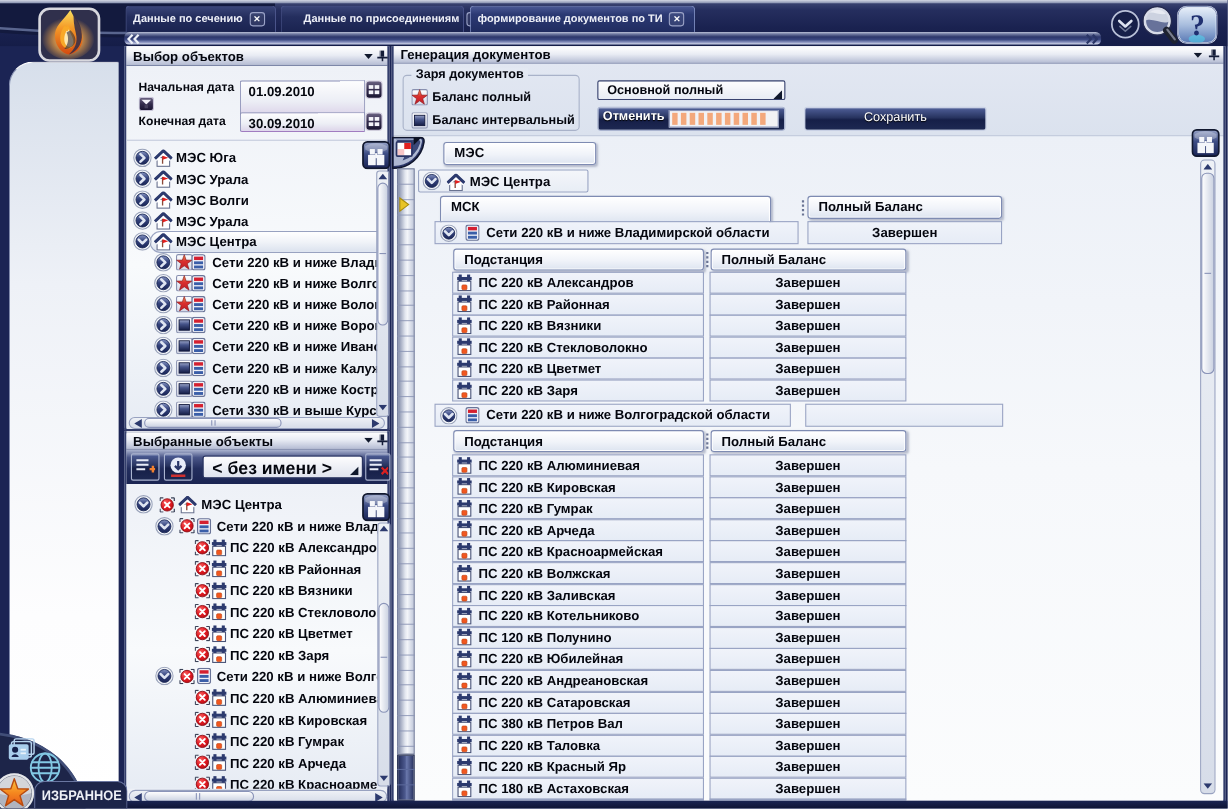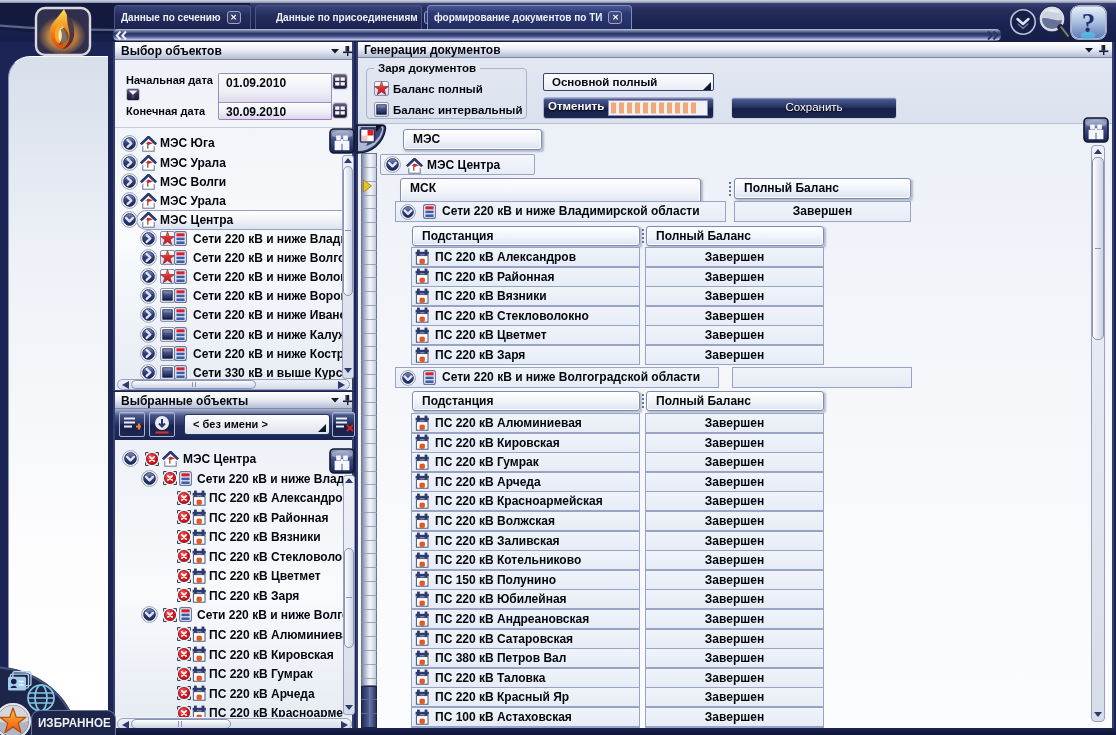--- a/index.html
+++ b/index.html
@@ -422,21 +422,21 @@
 <svg style="position:absolute;left:123px;top:416px" width="18" height="17" viewBox="0 0 18 17">
     <path d="M1 2.5 h11 M1 6.5 h11 M1 10.5 h8" stroke="#e8ecf8" stroke-width="1.8"></path>
     <path d="M13 10.5 h6 M16 7.5 v6" stroke="#f08030" stroke-width="2.2"></path>
   </svg>
 <svg style="position:absolute;left:152px;top:415px" width="20" height="19" viewBox="0 0 20 19">
     <circle cx="10" cy="8" r="7" fill="#e8ecf8"></circle>
     <path d="M10 4 v7 M7 8.5 L10 11.5 L13 8.5" stroke="#2a3668" stroke-width="2" fill="none"></path>
     <path d="M3.5 17.5 h13" stroke="#d03030" stroke-width="2.2"></path>
   </svg>
 <div class="abs" style="left:184px;top:414px;width:146px;height:21px;background:linear-gradient(180deg,#fdfdfe,#dfe3ee);border:1px solid #2a3560;border-radius:3px">
-    <div class="b" style="font-size:11px;padding:3px 0 0 8px">&lt; без имени &gt;</div>
+    <div class="b" style="font-size:16px;padding:3px 0 0 8px">&lt; без имени &gt;</div>
   </div>
 <svg style="position:absolute;left:318px;top:424px" width="8" height="8" viewBox="0 0 8 8">
     <path d="M8 0 L8 8 L0 8 Z" fill="#10182c"></path>
   </svg>
 <div class="abs navybtn" style="left:332px;top:412px;width:23px;height:25px"></div>
 <svg style="position:absolute;left:335px;top:416px" width="18" height="17" viewBox="0 0 18 17">
     <path d="M1 2.5 h11 M1 6.5 h11 M1 10.5 h8" stroke="#e8ecf8" stroke-width="1.8"></path>
     <path d="M12 9 l6 6 M18 9 l-6 6" stroke="#d82020" stroke-width="2"></path>
   </svg>
 <div class="abs panelbg" style="left:115px;top:440px;width:237px;height:277px"></div>
@@ -1090,21 +1090,21 @@
 <div class="abs drow" style="left:645px;top:550px;width:179px;height:20px"></div>
 <div class="abs dtxt ctr" style="left:645px;top:553px;width:179px">Завершен</div>
 <div class="abs drow" style="left:411px;top:570px;width:229px;height:20px"></div>
 <svg style="position:absolute;left:415px;top:571px" width="15" height="16" viewBox="0 0 15 16">
     <rect x="1.4" y="6.6" width="11.6" height="8.6" fill="#ffffff" stroke="#4a5478" stroke-width="1"></rect>
     <rect x="0.6" y="2.8" width="13.2" height="2.8" fill="#2c3a6e"></rect>
     <rect x="2" y="0.6" width="2.8" height="6" fill="#2c3a6e"></rect>
     <rect x="9.6" y="0.6" width="2.8" height="6" fill="#2c3a6e"></rect>
     <rect x="4.9" y="10" width="4.6" height="4.4" rx="1" fill="#f2571f" stroke="#c04818" stroke-width="0.6"></rect>
   </svg>
-<div class="abs dtxt" style="left:435px;top:573px">ПС 150 кВ Полунино</div>
+<div class="abs dtxt" style="left:435px;top:573px">ПС 120 кВ Полунино</div>
 <div class="abs drow" style="left:645px;top:570px;width:179px;height:20px"></div>
 <div class="abs dtxt ctr" style="left:645px;top:573px;width:179px">Завершен</div>
 <div class="abs drow" style="left:411px;top:589px;width:229px;height:20px"></div>
 <svg style="position:absolute;left:415px;top:591px" width="15" height="16" viewBox="0 0 15 16">
     <rect x="1.4" y="6.6" width="11.6" height="8.6" fill="#ffffff" stroke="#4a5478" stroke-width="1"></rect>
     <rect x="0.6" y="2.8" width="13.2" height="2.8" fill="#2c3a6e"></rect>
     <rect x="2" y="0.6" width="2.8" height="6" fill="#2c3a6e"></rect>
     <rect x="9.6" y="0.6" width="2.8" height="6" fill="#2c3a6e"></rect>
     <rect x="4.9" y="10" width="4.6" height="4.4" rx="1" fill="#f2571f" stroke="#c04818" stroke-width="0.6"></rect>
   </svg>
@@ -1167,21 +1167,21 @@
 <div class="abs drow" style="left:645px;top:687px;width:179px;height:20px"></div>
 <div class="abs dtxt ctr" style="left:645px;top:690px;width:179px">Завершен</div>
 <div class="abs drow" style="left:411px;top:707px;width:229px;height:20px"></div>
 <svg style="position:absolute;left:415px;top:709px" width="15" height="16" viewBox="0 0 15 16">
     <rect x="1.4" y="6.6" width="11.6" height="8.6" fill="#ffffff" stroke="#4a5478" stroke-width="1"></rect>
     <rect x="0.6" y="2.8" width="13.2" height="2.8" fill="#2c3a6e"></rect>
     <rect x="2" y="0.6" width="2.8" height="6" fill="#2c3a6e"></rect>
     <rect x="9.6" y="0.6" width="2.8" height="6" fill="#2c3a6e"></rect>
     <rect x="4.9" y="10" width="4.6" height="4.4" rx="1" fill="#f2571f" stroke="#c04818" stroke-width="0.6"></rect>
   </svg>
-<div class="abs dtxt" style="left:435px;top:710px">ПС 100 кВ Астаховская</div>
+<div class="abs dtxt" style="left:435px;top:710px">ПС 180 кВ Астаховская</div>
 <div class="abs drow" style="left:645px;top:707px;width:179px;height:20px"></div>
 <div class="abs dtxt ctr" style="left:645px;top:710px;width:179px">Завершен</div>
 <div class="abs drow" style="left:411px;top:726px;width:229px;height:2px"></div>
 <div class="abs drow" style="left:645px;top:726px;width:179px;height:2px"></div>
 <svg style="position:absolute;left:1083px;top:117px" width="26" height="26" viewBox="0 0 26 26">
     <rect x="1" y="1" width="24" height="24" rx="4" fill="url(#gbtn)" stroke="#11182f" stroke-width="1.6"></rect>
     <path d="M3 5 a14 9 0 0 1 20 0 v3 a14 9 0 0 1 -20 0 Z" fill="#ffffff" opacity="0.28"></path>
     <rect x="7.2" y="7.5" width="4.6" height="5" fill="#f4f6fa"></rect>
     <rect x="14.2" y="7.5" width="4.6" height="5" fill="#f4f6fa"></rect>
     <rect x="5.6" y="12.8" width="7" height="9.4" fill="#f4f6fa"></rect>

